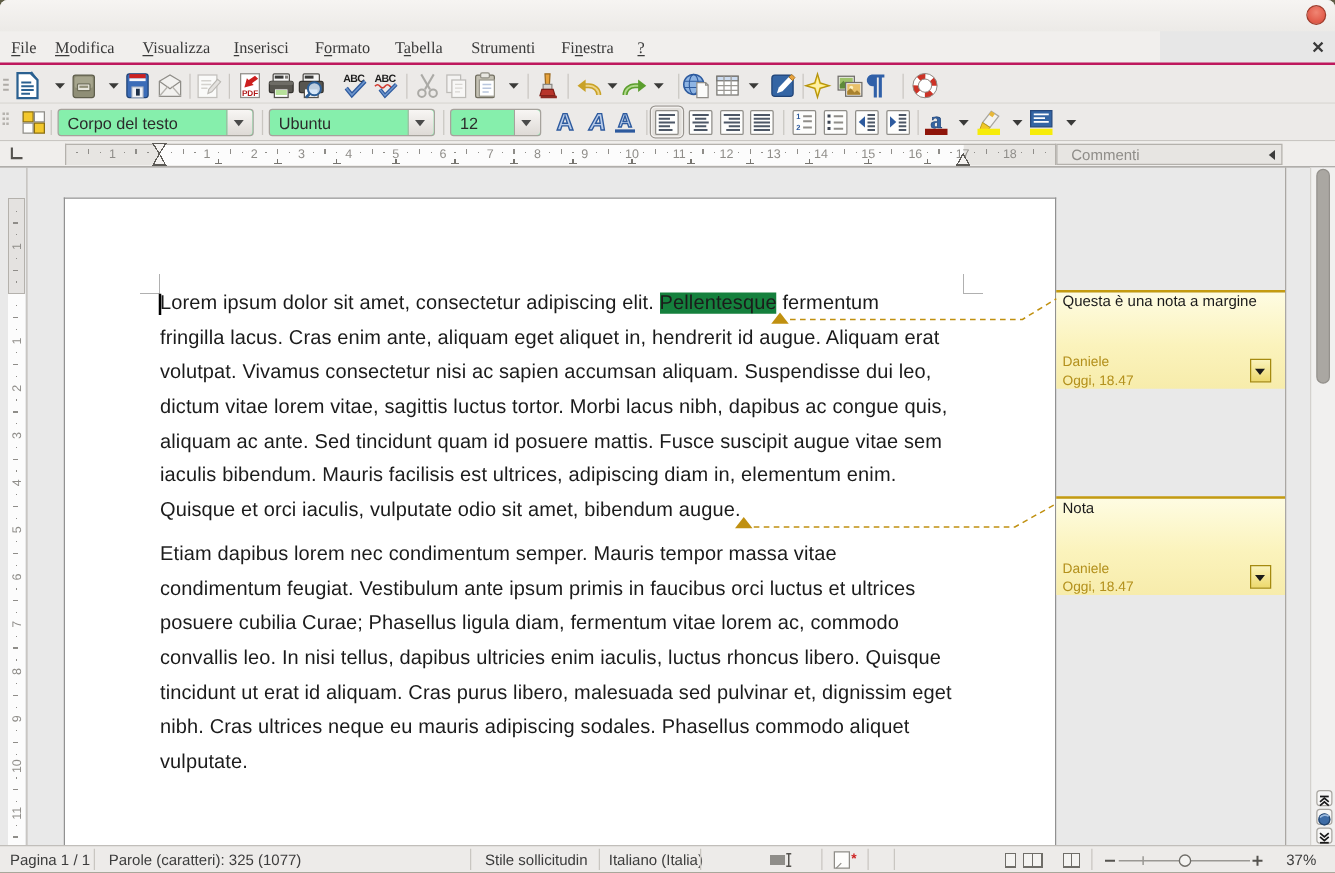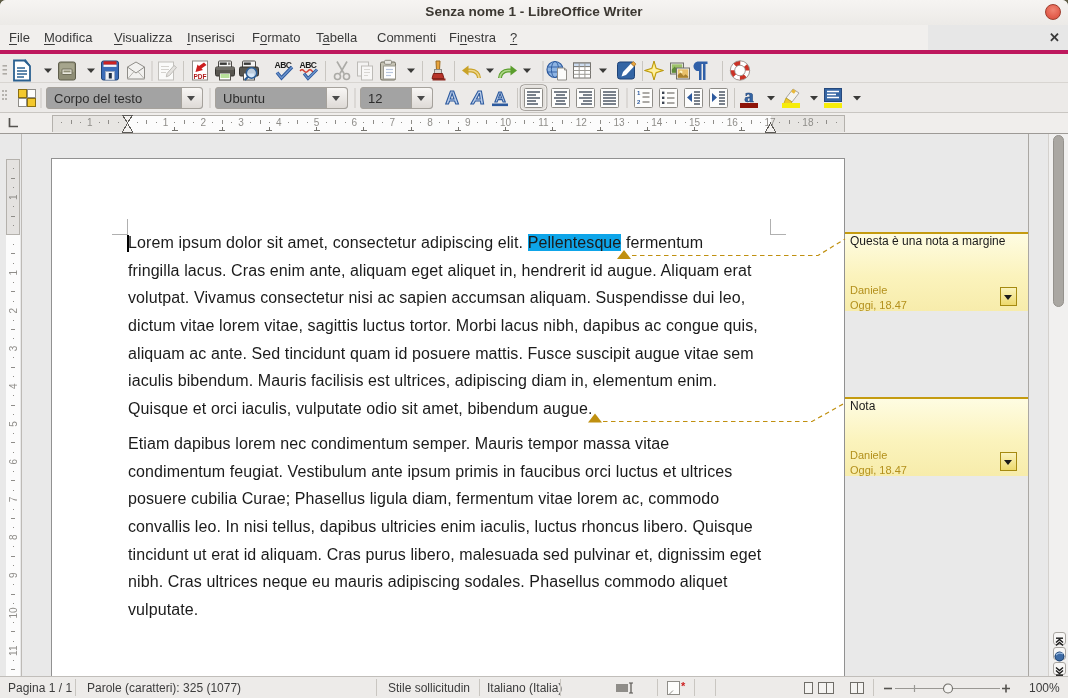--- a/index.html
+++ b/index.html
@@ -7,29 +7,29 @@
   body { font-family:"Liberation Sans", sans-serif; position:relative; }
   #win { position:absolute; left:0; top:0; width:1068px; height:698px;
          border-radius:6px 6px 0 0; overflow:hidden; background:#e7e7e7; }
   .abs { position:absolute; }
   #titlebar { left:0; top:0; width:1068px; height:25px;
     background:linear-gradient(#f6f4f2,#eceae7); }
   #title { width:100%; text-align:center; top:4px; font-size:13.6px; font-weight:bold; color:#3c3832; }
   #reddot { left:1045px; top:4px; width:16px; height:16px; border-radius:50%;
     background:radial-gradient(circle at 50% 35%, #f08573, #e35f4e 60%, #d0503e);
     border:1px solid #9e3c2c; }
-  #menubar { left:0; top:25px; width:928px; height:25px; background:#f1efed; }
+  #menubar { left:0; top:25px; width:928px; height:25px; background:#f1efed;font-family:Liberation Serif, serif; }
   .menu { position:absolute; top:5px; font-size:13px; color:#3a3a3a; }
   .menu u { text-decoration:underline; text-underline-offset:2px; }
   #menuclose { left:1049px; top:5px; font-size:13px; color:#3a3a3a; font-weight:bold; }
   #toolbar1 { left:0; top:50px; width:1068px; height:33px; background:#eceae8;
-    border-top:4px solid #be185d; border-bottom:1px solid #d8d5d1;padding-left:25px; }
+    border-top:2px solid #be185d; border-bottom:1px solid #d8d5d1;padding-left:25px; }
   #toolbar2 { left:0; top:83px; width:1068px; height:30px; background:#eceae8;
     border-bottom:1px solid #c9c6c2; }
-  .combo { position:absolute; top:4px; height:22px; background:#a3a3a3;
+  .combo { position:absolute; top:4px; height:22px; background:#86efac;
     border:1px solid #a6a29c; border-radius:3px; }
   .combo .txt { position:absolute; left:7px; top:3px; font-size:13px; color:#2c2c2c; }
   .combo .btn { position:absolute; right:0; top:0; bottom:0; width:21px;
     background:linear-gradient(#f8f6f4,#dedad6); border-left:1px solid #a6a29c;
     border-radius:0 3px 3px 0; }
   .combo .btn:after { content:""; position:absolute; left:5px; top:8px; width:0; height:0;
     border-left:4.5px solid transparent; border-right:4.5px solid transparent;
     border-top:5px solid #4a4a4a; }
   #rulerrow { left:0; top:113px; width:1068px; height:20px; background:#f0eeec; }
   #hruler { position:absolute; left:52px; top:2px; width:793px; height:17px;
@@ -41,21 +41,21 @@
   #commenti .tri { position:absolute; right:5px; top:4px; width:0; height:0;
     border-top:4px solid transparent; border-bottom:4px solid transparent;
     border-right:5px solid #3c3c3c; }
   #canvas { left:0; top:133px; width:1068px; height:543px; background:#e9e9e9;
     border-top:1px solid #9d9a96; }
   #vr-border { position:absolute; left:21px; top:0; width:1px; height:543px; background:#bdbab6; }
   #page { position:absolute; left:51px; top:24px; width:794px; height:519px;
     background:#fff; border:1px solid #919191; border-bottom:none; }
   .para { position:absolute; font-size:16px; line-height:27.65px; color:#1b1b1b;
     white-space:nowrap; letter-spacing:0.1px; }
-  .hl { background:#0ea5e9; }
+  .hl { background:#15803d; }
   #caret { position:absolute; left:126.5px; top:101px; width:2.5px; height:17px; background:#000; }
   #sidebar-line { position:absolute; left:1028px; top:0; width:1px; height:543px; background:#aaa7a3; }
   .note { position:absolute; left:845px; width:183px;
     background:linear-gradient(#fefce2 0%,#fbf3bc 55%,#f7ecab 100%); border-top:2px solid #c49b10; }
   .note .ttl { position:absolute; left:5px; top:0px; font-size:12px; white-space:nowrap; color:#1a1a1a; }
   .note .auth { position:absolute; left:5px; font-size:11px; color:#b3901c; line-height:14.5px; }
   .note .nbtn { position:absolute; left:155px; width:17px; height:19px;
     background:linear-gradient(#faf3bc,#edd96d); border:1px solid #a58a10; }
   .note .nbtn:after { content:""; position:absolute; left:3px; top:7px; width:0; height:0;
     border-left:4.5px solid transparent; border-right:4.5px solid transparent;
@@ -68,32 +68,31 @@
     border:1px solid #a9a6a1; border-radius:3px; }
   #statusbar { left:0; top:676px; width:1068px; height:22px; background:#edebe9;
     border-top:1px solid #c1beba; font-size:12px; color:#3c3c3c; }
   .st { position:absolute; top:4px; }
   .ssep { position:absolute; top:2px; width:1px; height:17px; background:#c9c6c1; }
 </style>
 </head>
 <body>
 <div id="win">
   <div id="titlebar" class="abs">
-      <div id="title" class="abs">Senza nome 1 - LibreOffice Writer</div>
     <div id="reddot" class="abs"></div>
     </div>
 
   <div id="menubar" class="abs">
     <span class="menu" style="left:9px"><u>F</u>ile</span>
     <span class="menu" style="left:44px"><u>M</u>odifica</span>
     <span class="menu" style="left:114px"><u>V</u>isualizza</span>
     <span class="menu" style="left:187px"><u>I</u>nserisci</span>
     <span class="menu" style="left:252px">F<u>o</u>rmato</span>
     <span class="menu" style="left:316px">T<u>a</u>bella</span>
-    <span class="menu" style="left:377px">Commenti</span>
+    <span class="menu" style="left:377px">Strumenti</span>
     <span class="menu" style="left:449px">Fi<u>n</u>estra</span>
     <span class="menu" style="left:510px"><u>?</u></span>
     <span id="menuclose" class="abs">✕</span>
   </div>
 
   <div id="toolbar1" class="abs">
       <svg class="abs" style="left:0;top:0" width="1068" height="33">
 <g fill="#aeaba6">
           <rect x="2.5" y="11" width="4.5" height="1.6"></rect>
           <rect x="2.5" y="15" width="4.5" height="1.6"></rect>
@@ -537,20 +536,24 @@
         <path d="M597.1,17.5 h6 M600.1,17.5 v-3.5" stroke="#76746f" stroke-width="1" fill="none"></path>
         <path d="M644.3,17.5 h6 M647.3,17.5 v-3.5" stroke="#76746f" stroke-width="1" fill="none"></path>
         <path d="M691.5,17.5 h6 M694.5,17.5 v-3.5" stroke="#76746f" stroke-width="1" fill="none"></path>
         <path d="M738.8,17.5 h6 M741.8,17.5 v-3.5" stroke="#76746f" stroke-width="1" fill="none"></path>
 <g fill="#f4f2f0" stroke="#5c5a56" stroke-width="1">
 <path d="M122.5,2 h10 l-5,8 z"></path>
 <path d="M127.5,10 l5,9 h-10 z"></path>
 <path d="M765.5,19 l5,-9 l5,9 z"></path>
 </g>
 </svg>
+    <div id="commenti">
+        <span>Commenti</span>
+        <div class="tri"></div>
+      </div>
   </div>
 
   <div id="canvas" class="abs">
     <div id="vr-border"></div>
     <div id="page"></div>
     <svg class="abs" style="left:0;top:0" width="22" height="543" shape-rendering="crispEdges">
 <rect x="6" y="24.5" width="14" height="518" fill="#fcfcfc"></rect>
 <rect x="6.5" y="25" width="13" height="75.5" fill="#e4e2e0" stroke="#b4b1ac" stroke-width="1"></rect>
 <g font-family="Liberation Sans" font-size="10" fill="#8f8d89">
           <text transform="translate(13.5,138.8) rotate(-90)" text-anchor="middle" dy="3.5">1</text>
@@ -686,15 +689,15 @@
       <rect x="50.5" y="1.5" width="6.5" height="11" fill="#f4f3f1" stroke="#6f6d68"></rect>
       <rect x="57" y="1.5" width="6.5" height="11" fill="#f4f3f1" stroke="#6f6d68"></rect>
     </svg>
     <svg class="abs" style="left:878px; top:4px" width="135" height="15">
       <path d="M6,7.5 h8" stroke="#55534f" stroke-width="1.6"></path>
       <path d="M17,7.5 h105" stroke="#9a9894" stroke-width="1.2"></path>
       <path d="M36.5,4 v7" stroke="#9a9894" stroke-width="1.2"></path>
       <circle cx="70" cy="7.5" r="4.5" fill="#f4f3f1" stroke="#6f6d68" stroke-width="1.1"></circle>
       <path d="M124,7.5 h8 M128,3.5 v8" stroke="#55534f" stroke-width="1.6"></path>
     </svg>
-    <span class="st" style="left:1029px">100%</span>
+    <span class="st" style="left:1029px">37%</span>
   </div>
 </div>
 
 </body></html>

